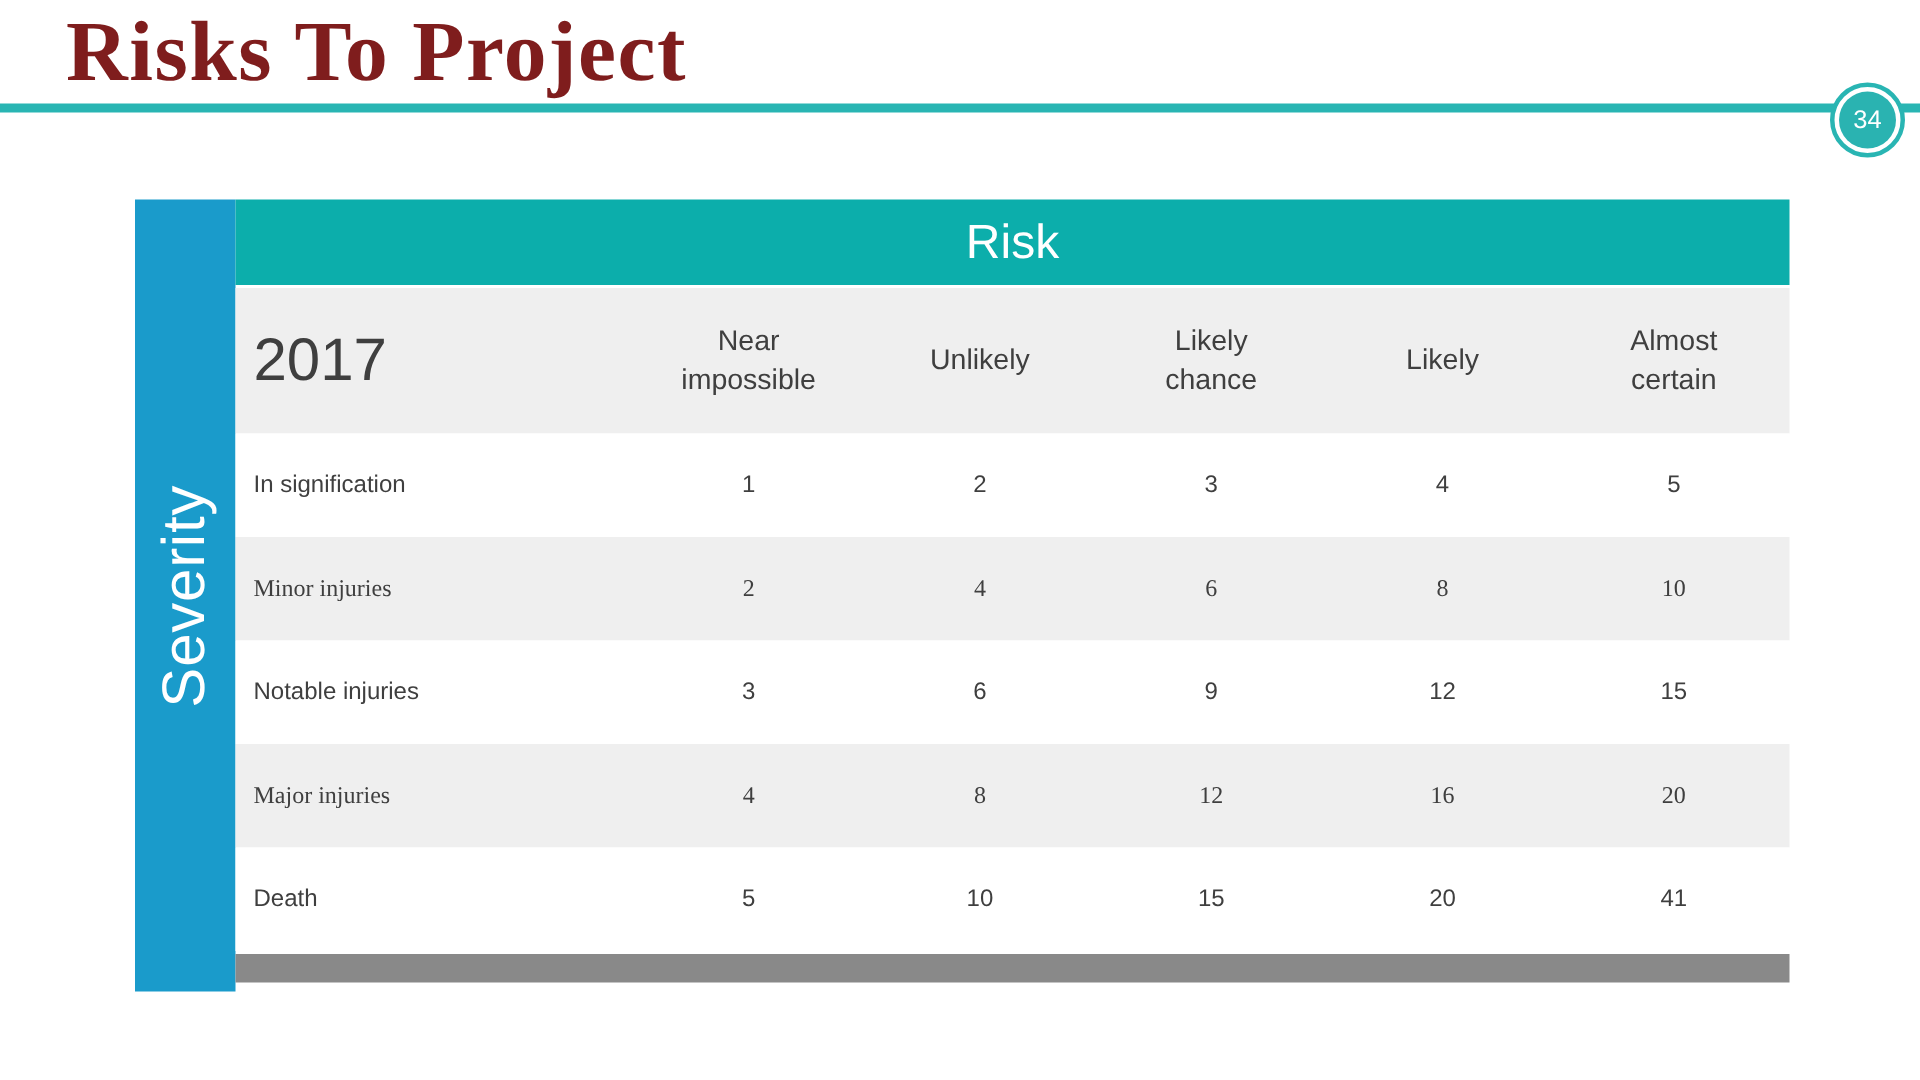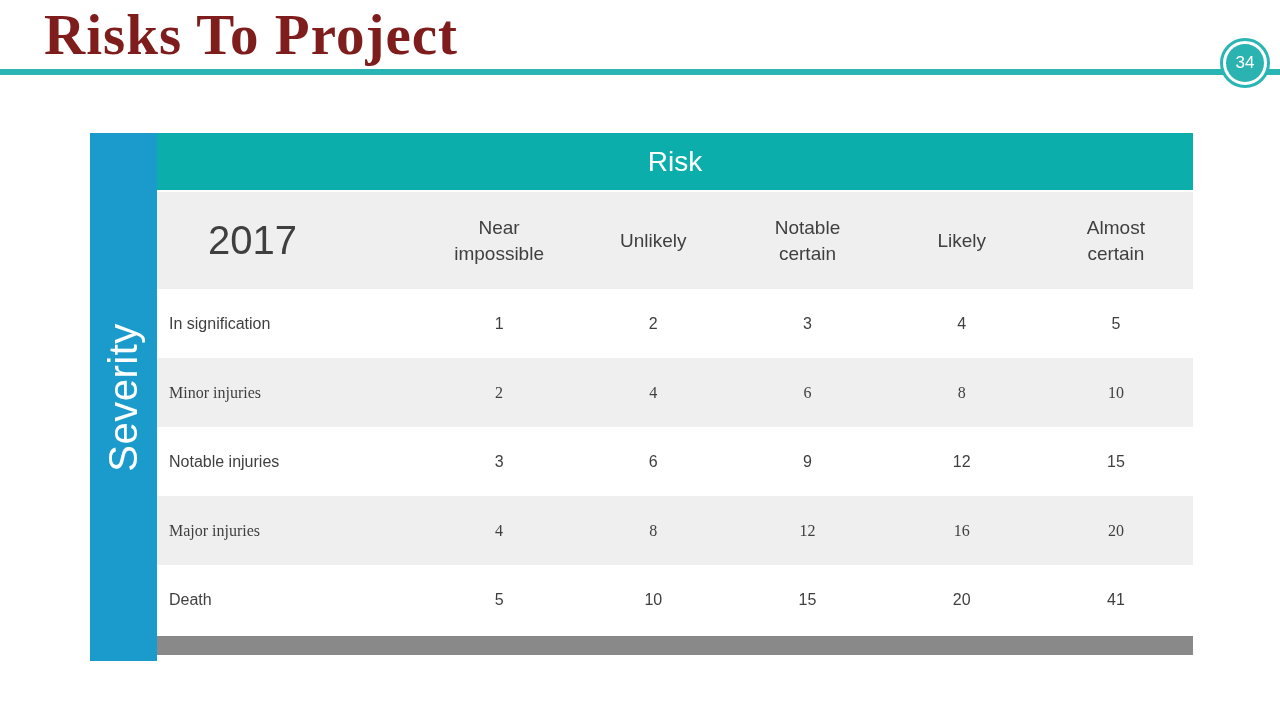--- a/index.html
+++ b/index.html
@@ -33,21 +33,21 @@
     position: absolute;
     left: 0;
     top: 69px;
     width: 1280px;
     height: 6px;
     background: #29b5b3;
   }
   .page-badge {
     position: absolute;
     left: 1220px;
-    top: 38px;
+    top: 55px;
     width: 50px;
     height: 50px;
     border-radius: 50%;
     border: 3px solid #29b5b3;
     background: #ffffff;
     display: flex;
     align-items: center;
     justify-content: center;
     z-index: 2;
   }
@@ -93,38 +93,37 @@
   .matrix-content {
     position: absolute;
     left: 67px;
     top: 0;
     width: 1036px;
   }
   .risk-header {
     height: 57px;
     background: #0caeab;
     color: #ffffff;
-    font-size: 28px;
+    font-size: 32px;
     display: flex;
     align-items: center;
     justify-content: center;
   }
   .head-row {
     margin-top: 2px;
     height: 97px;
     background: #efefef;
     display: grid;
     grid-template-columns: 265px repeat(5, 1fr);
     align-items: center;
   }
   .year-cell {
     font-size: 40px;
     color: #3f3f3f;
     padding-left: 12px;
-    margin-left: 39px;
   }
   .col-head {
     font-size: 19px;
     color: #3f3f3f;
     text-align: center;
     line-height: 1.35;
     padding: 0 26px;
   }
   .data-row {
     height: 69px;
@@ -164,21 +163,21 @@
     </div>
 
     <div class="matrix-content">
 
       <div class="risk-header">Risk</div>
 
       <div class="head-row">
         <div class="year-cell">2017</div>
         <div class="col-head">Near impossible</div>
         <div class="col-head">Unlikely</div>
-        <div class="col-head">Notable certain</div>
+        <div class="col-head">Likely chance</div>
         <div class="col-head">Likely</div>
         <div class="col-head">Almost certain</div>
       </div>
 
       <div class="data-row">
         <div class="row-label">In signification</div>
         <div class="cell">1</div>
         <div class="cell">2</div>
         <div class="cell">3</div>
         <div class="cell">4</div>

